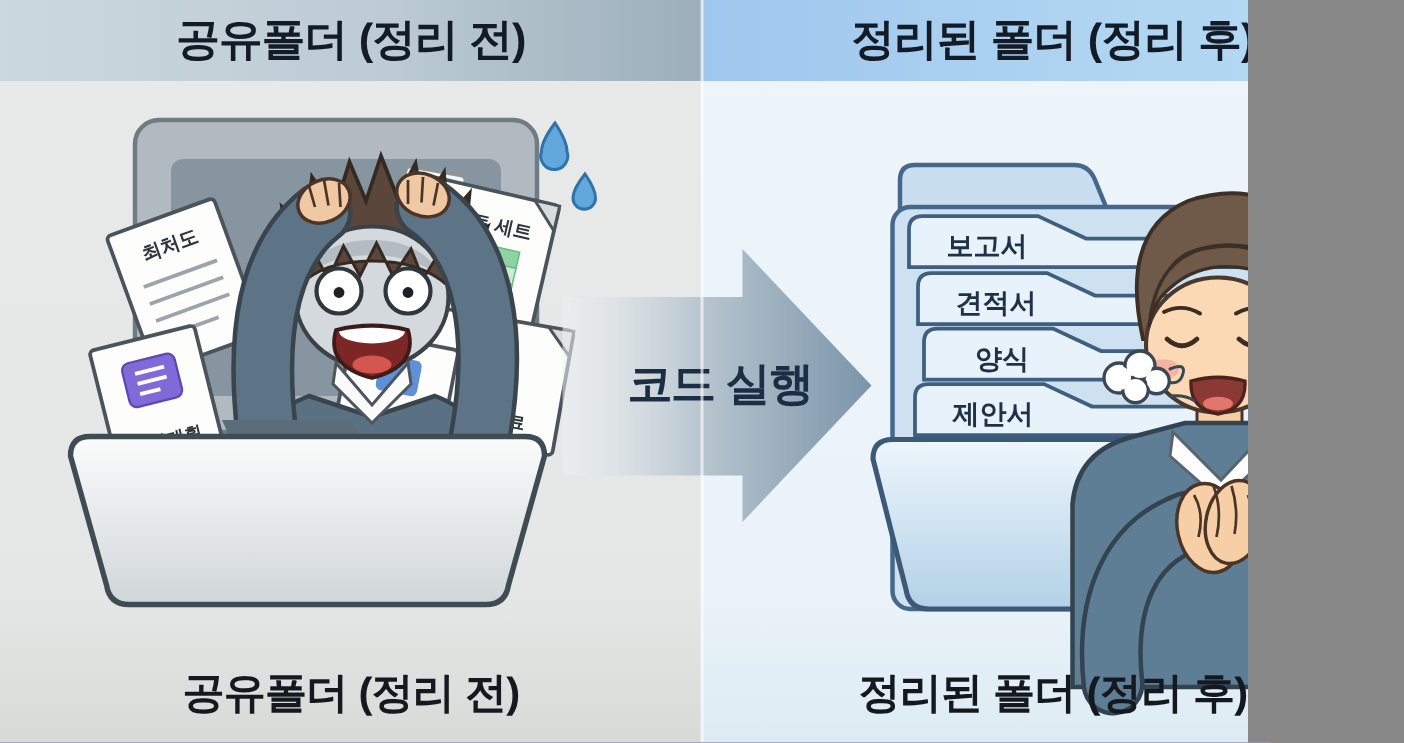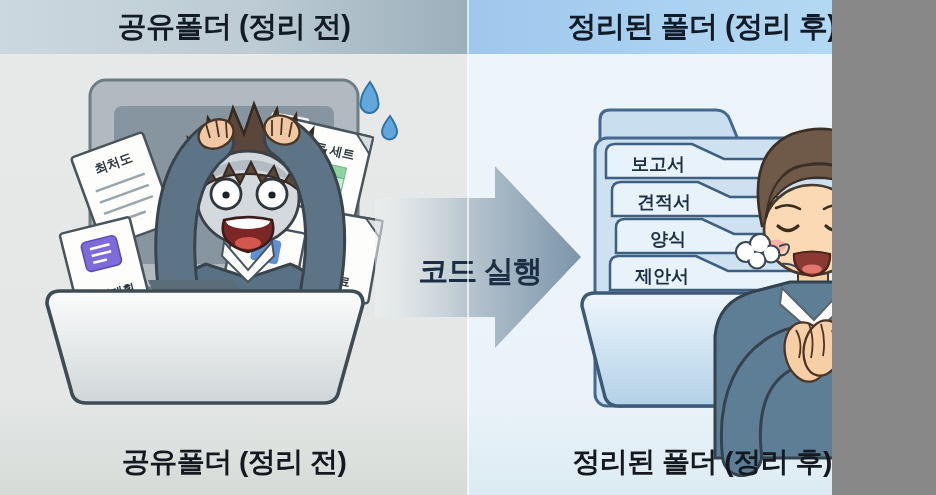--- a/index.html
+++ b/index.html
@@ -21,21 +21,21 @@
   .header.hr{background:linear-gradient(90deg,#9fc7ed 0%,#aed4f1 55%,#b7dcf4 100%);}
   .caption{
     position:absolute;bottom:14px;left:0;width:100%;text-align:center;
     font-size:28px;font-weight:800;color:#14191f;letter-spacing:-0.5px;z-index:25;
   }
   .scene{position:absolute;z-index:10;}
   .scene-left{left:20px;top:58px;width:400px;height:380px;}
   .scene-right{left:540px;top:58px;width:396px;height:400px;}
   .scene-arrow{left:355px;top:150px;width:240px;height:212px;z-index:20;}
   .arrow-label{
-    position:absolute;left:390px;top:251px;width:180px;text-align:center;
+    position:absolute;left:390px;top:236px;width:180px;text-align:center;
     font-size:30px;font-weight:800;color:#1c2e44;z-index:21;letter-spacing:-1px;
   }
   svg{display:block;overflow:visible;}
   svg text{font-family:"Liberation Sans","DejaVu Sans",sans-serif;}
   .tab-label{font-size:18px;font-weight:700;fill:#1f3147;}
   .paper-label{font-weight:700;fill:#2d353c;}
 </style>
 </head>
 <body>
 

